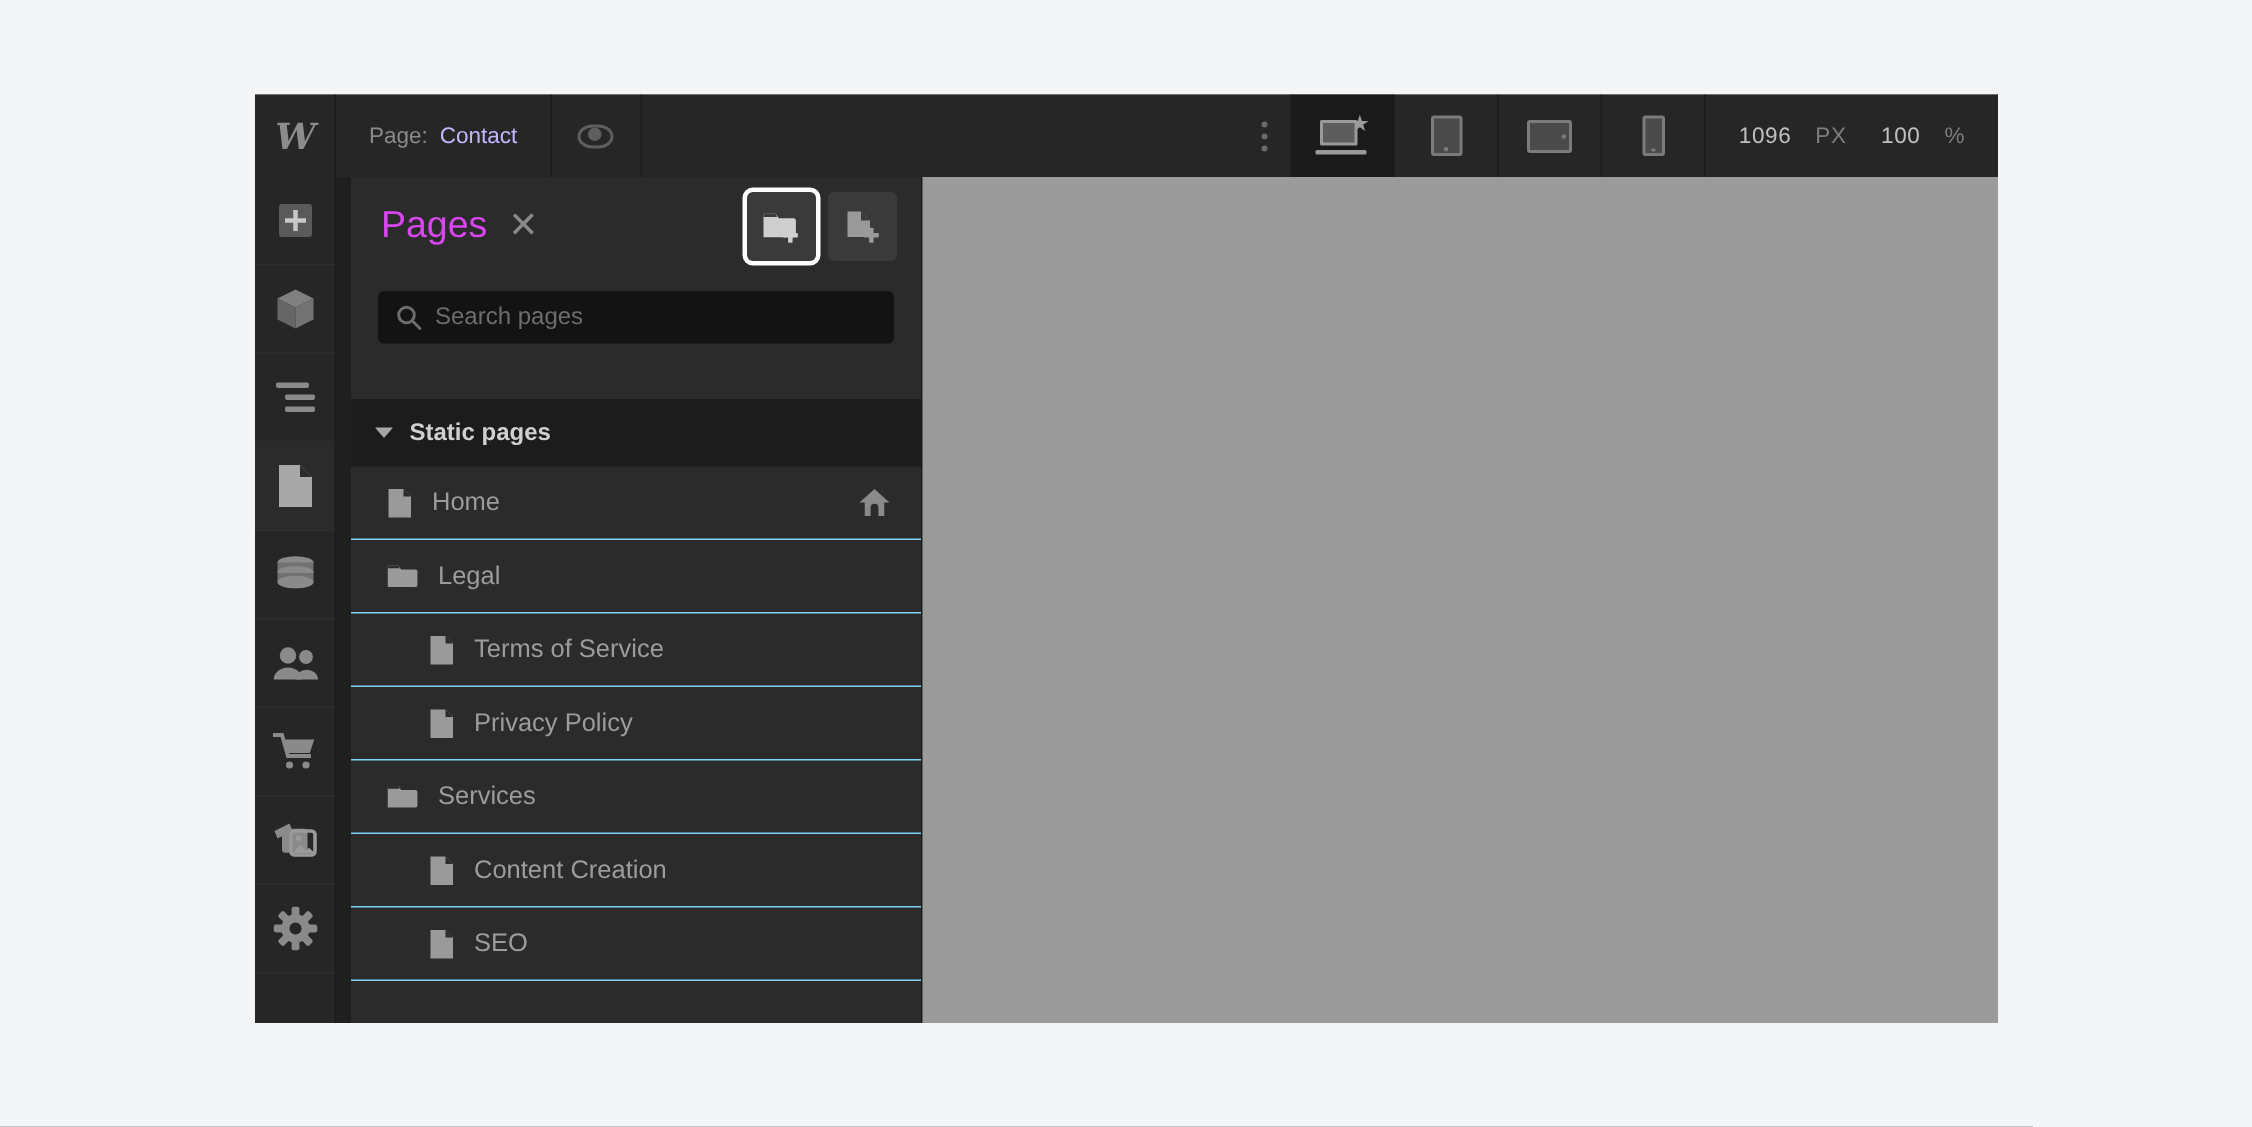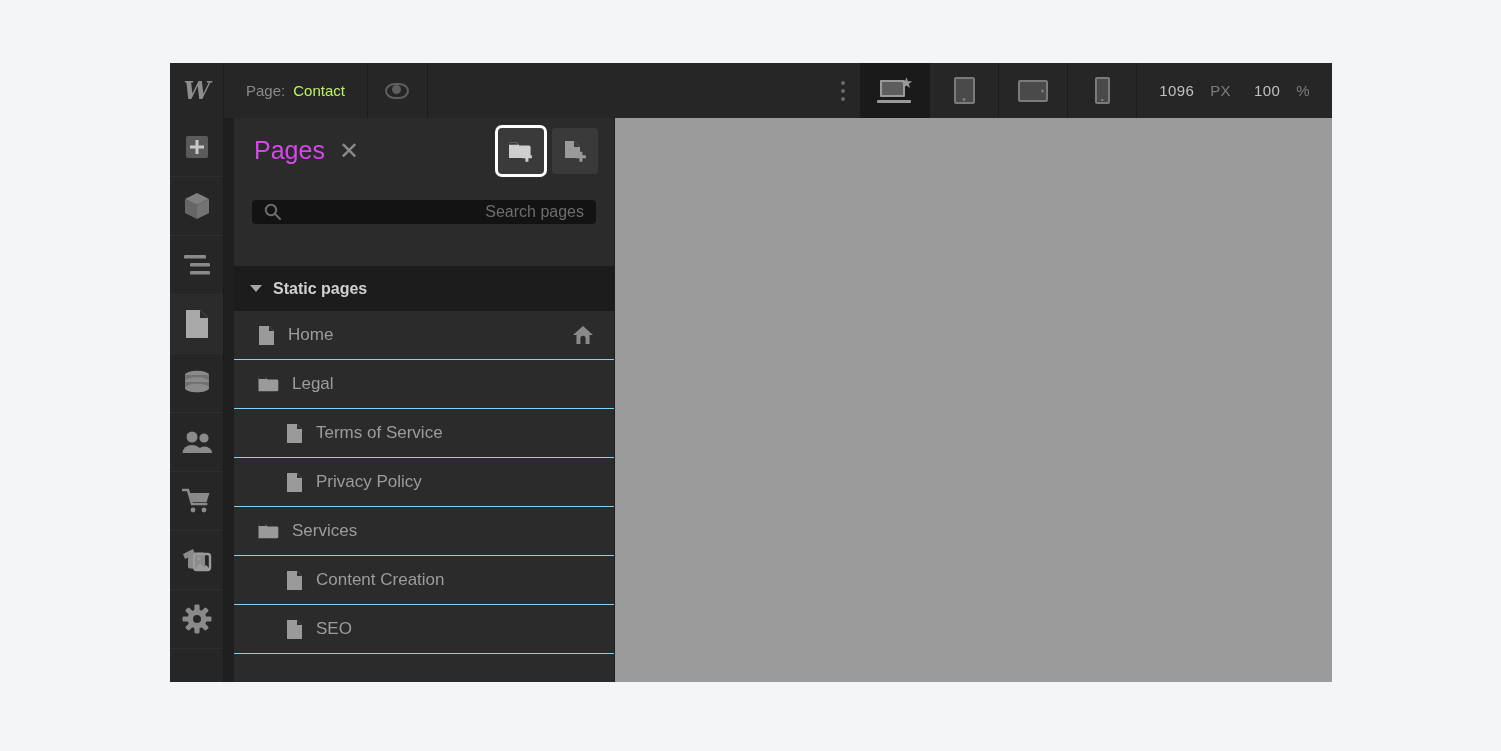--- a/index.html
+++ b/index.html
@@ -36,21 +36,21 @@
     font-style: italic; font-weight: 700;
     font-size: 24px; color: #8c8c8c;
     letter-spacing: -1px;
   }
   #page-cell {
     padding: 0 22px;
     gap: 8px;
     font-size: 15px;
   }
   .page-label { color: #8a8a8a; }
-  .page-name  { color: #bef264; }
+  .page-name  { color: #c4b5fd; }
   #preview-cell { width: 60px; }
   #topbar-spacer { flex: 1; border-right: none; }
 
   .eye-icon { width: 24px; height: 16px; position: relative; }
   .eye-icon .lid {
     position: absolute; inset: 0;
     border: 2.5px solid #5e5e5e;
     border-radius: 50% 50% 50% 50% / 60% 60% 60% 60%;
   }
   .eye-icon .pupil {
@@ -171,25 +171,24 @@
   .act-btn.focused {
     box-shadow: 0 0 0 3px #ffffff;
   }
 
   #search-wrap {
     height: 57px; padding: 0 18px;
     display: flex; align-items: center;
     background: #2b2b2b;
   }
   #search-box {
-    width: 100%; height: 24px;
+    width: 100%; height: 35px;
     background: #131313; border-radius: 4px;
     display: flex; align-items: center; gap: 9px;
     padding: 0 12px;
-    justify-content: space-between;
   }
   #search-placeholder { font-size: 16px; color: #6d6d6d; }
 
   #section-header {
     height: 45px; background: #1c1c1c;
     display: flex; align-items: center; gap: 11px;
     padding-left: 16px;
     margin-top: 26px;
   }
   .caret {

